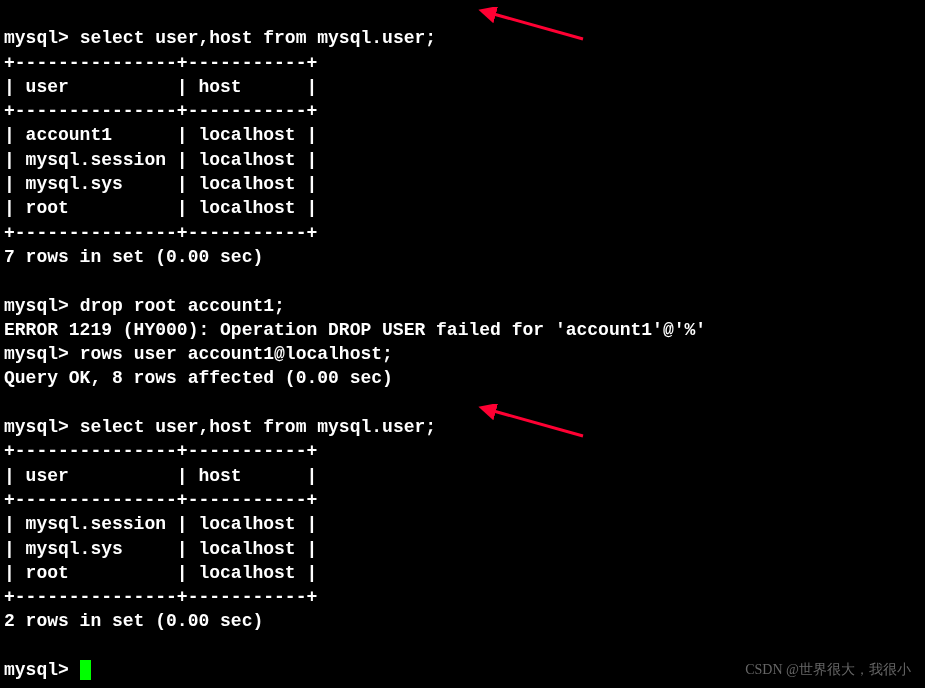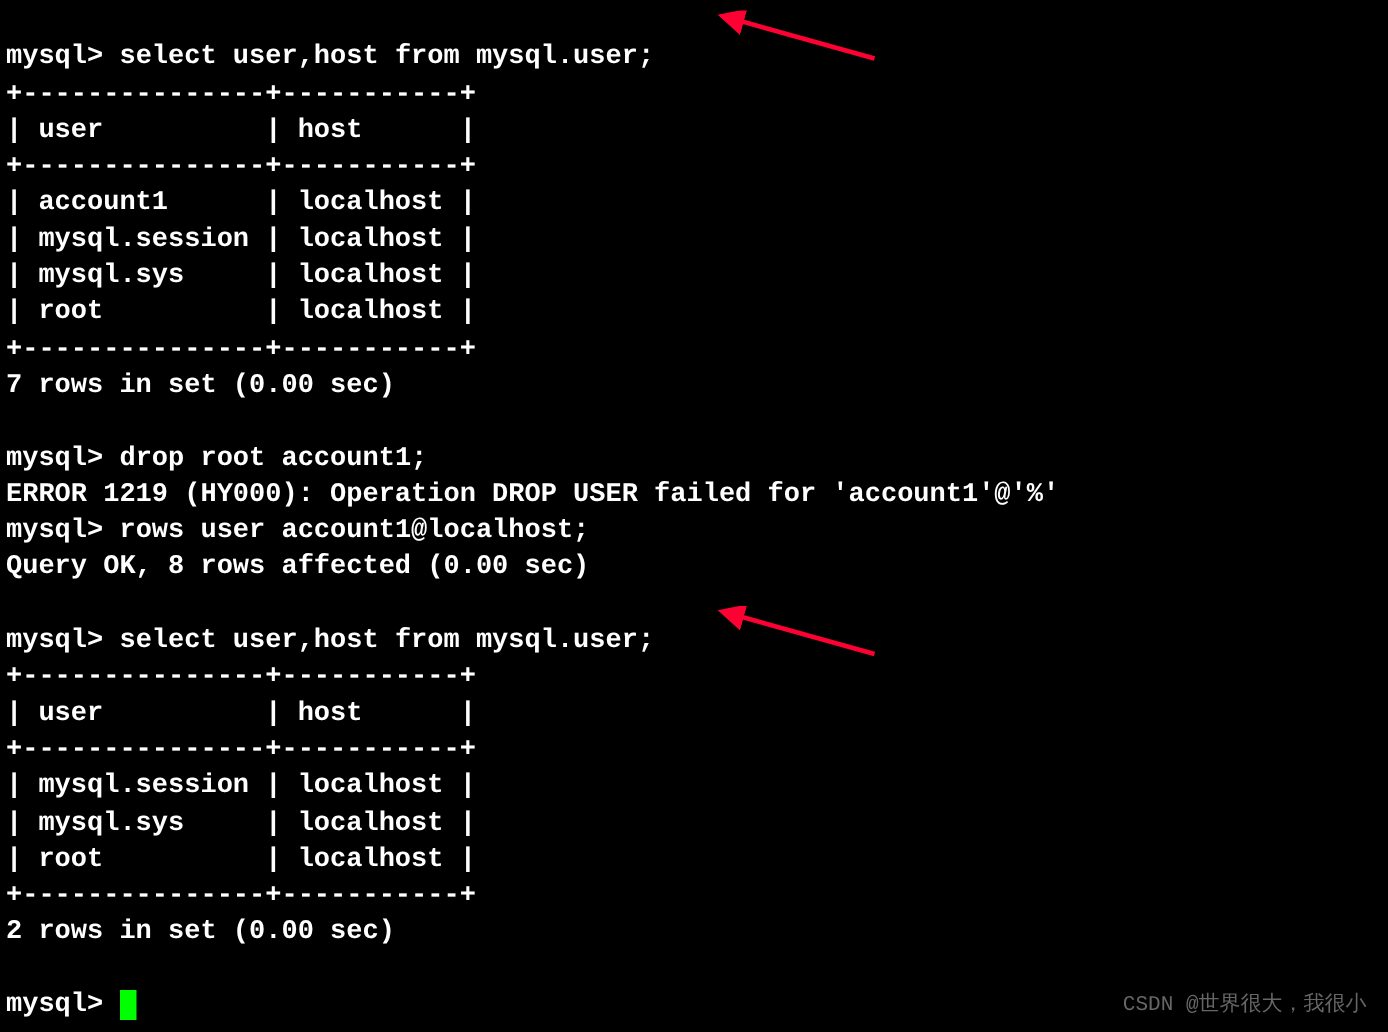--- a/index.html
+++ b/index.html
@@ -37,21 +37,21 @@
     .arrow svg {
       display: block;
     }
     .watermark {
       position: absolute;
       bottom: 8px;
       right: 14px;
       color: #666666;
       font-size: 14px;
       font-weight: normal;
-      font-family: Liberation Mono, monospace;
+      font-family: Liberation Serif, serif;
     }
   </style>
 </head>
 <body>
 
 <div class="terminal">
 <span>mysql&gt;</span> <span>select user,host from mysql.user;</span>
 <span>+---------------+-----------+</span>
 <span>| user          | host      |</span>
 <span>+---------------+-----------+</span>

